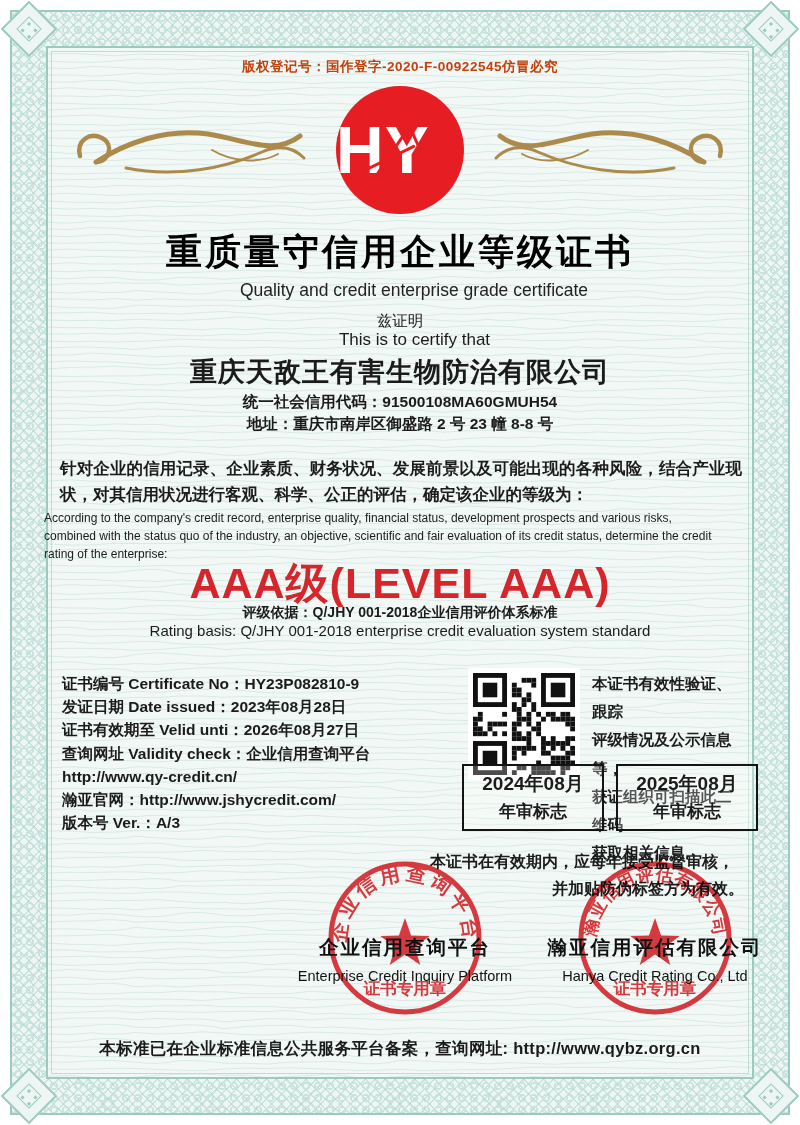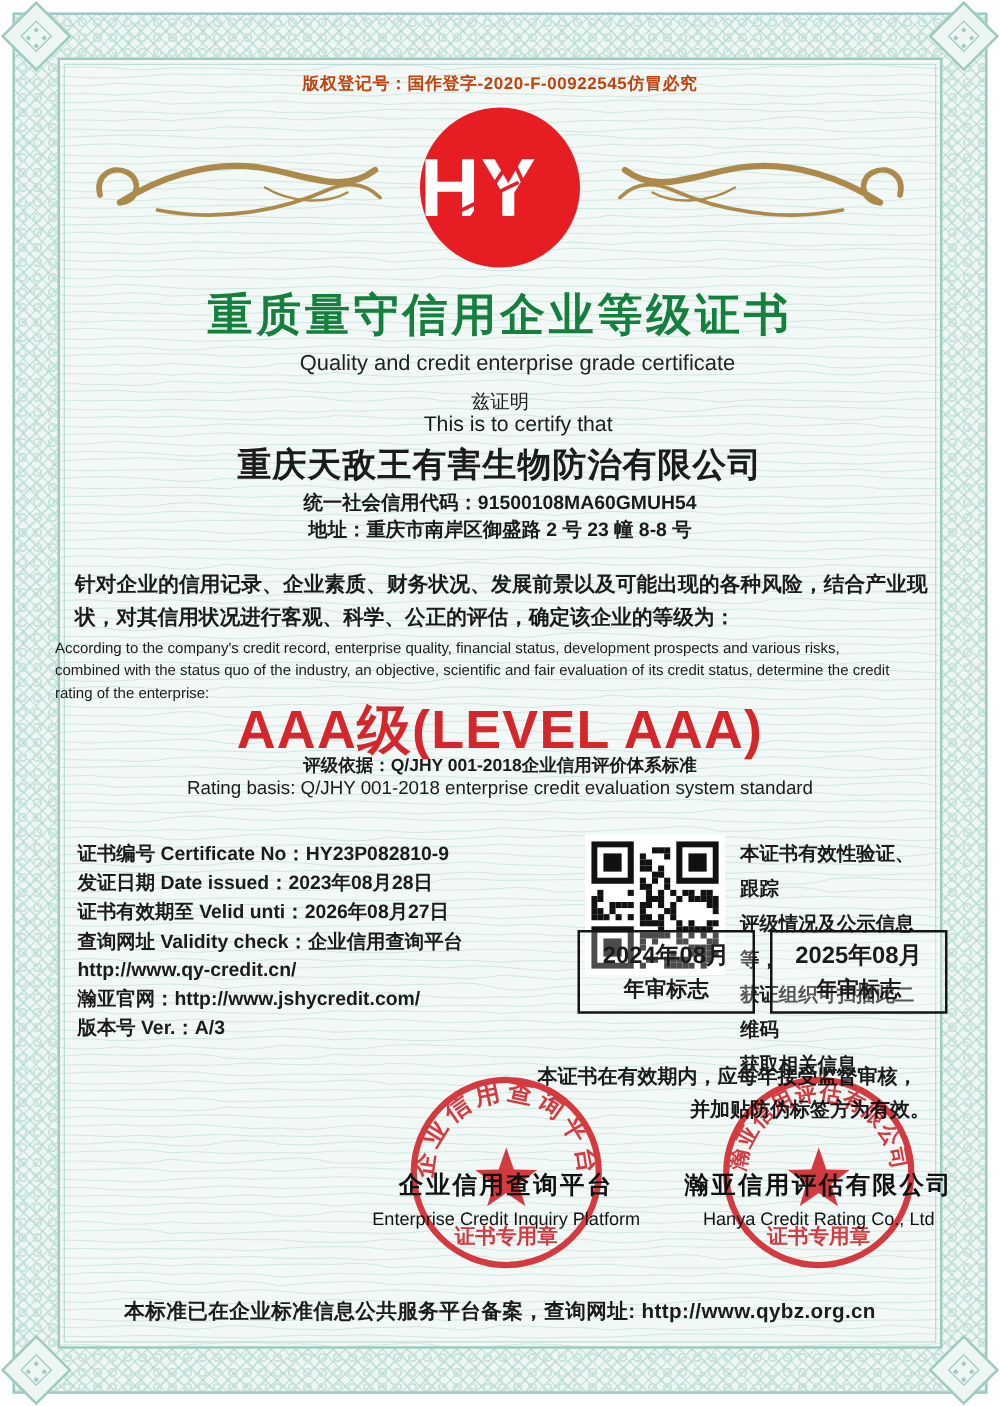--- a/index.html
+++ b/index.html
@@ -53,41 +53,41 @@
     top:86px; left:336px; width:128px; height:128px; border-radius:50%;
     background:#e71d24; display:flex; align-items:center; justify-content:flex-start;
     overflow:hidden;
   }
   .logo .mono { color:#ffffff; font-size:66px; font-weight:bold; letter-spacing:1px; font-style:normal; }
   .logo .crack { position:absolute; background:#e71d24; width:2.5px; }
   .logo .c1 { height:96px; transform:rotate(34deg); left:56px; top:16px; }
   .logo .c2 { height:90px; transform:rotate(-24deg); left:84px; top:22px; }
   .logo .c3 { height:70px; transform:rotate(64deg); left:46px; top:40px; }
 
-  .title   { top:228px; font-size:36px; font-weight:bold; letter-spacing:3px; color:#15803d; }
+  .title   { top:228px; font-size:36px; font-weight:bold; letter-spacing:3px; color:#000000; }
   .subtitle{ top:280px; font-size:17.5px; color:#222;margin-left:28px; }
   .certify-cn { top:311px; font-size:15.5px; }
   .certify-en { top:330px; font-size:17px;padding-left:29px; }
   .company { top:354px; font-size:27px; font-weight:bold; letter-spacing:1px; }
   .code    { top:392px; font-size:15.5px; font-weight:600; }
   .addr    { top:414px; font-size:15.5px; font-weight:600; }
 
   .para-cn { top:455px; left:60px; width:682px; font-size:16.5px; line-height:1.58; font-weight:600; text-align:justify; }
   .para-en { top:509px; left:44px; width:682px; font-size:12px; line-height:1.5; }
 
   .grade   { top:555px; font-size:43px; font-weight:bold; color:#d5262c; letter-spacing:1px; }
   .basis-cn{ top:604px; font-size:14px; font-weight:600; }
   .basis-en{ top:622px; font-size:15px; }
 
   .details { top:672px; left:62px; width:400px; font-size:15.5px; font-weight:600; line-height:23.2px; }
 
   .qrbox { top:668px; left:468px; width:112px; height:112px; background:#ffffff; padding:5px; }
   .qrtext{ top:670px; left:592px; width:152px; font-size:15.5px; font-weight:600; line-height:1.82; }
 
-  .badges { top:744px; left:462px; display:flex; gap:12px; }
+  .badges { top:764px; left:462px; display:flex; gap:12px; }
   .badge {
     width:142px; border:2.5px solid #141414; text-align:center; padding:5px 0 6px;
     font-weight:bold; background:rgba(255,255,255,.25);
   }
   .badge .b1 { font-size:19px; } .badge .b2 { font-size:17px; margin-top:3px; }
 
   .note { top:848px; left:430px; width:314px; font-size:16px; font-weight:600; line-height:1.7; }
   .note .n2 { text-align:right; }
 
   .seal { width:160px; height:160px; opacity:.9; mix-blend-mode:multiply; }

